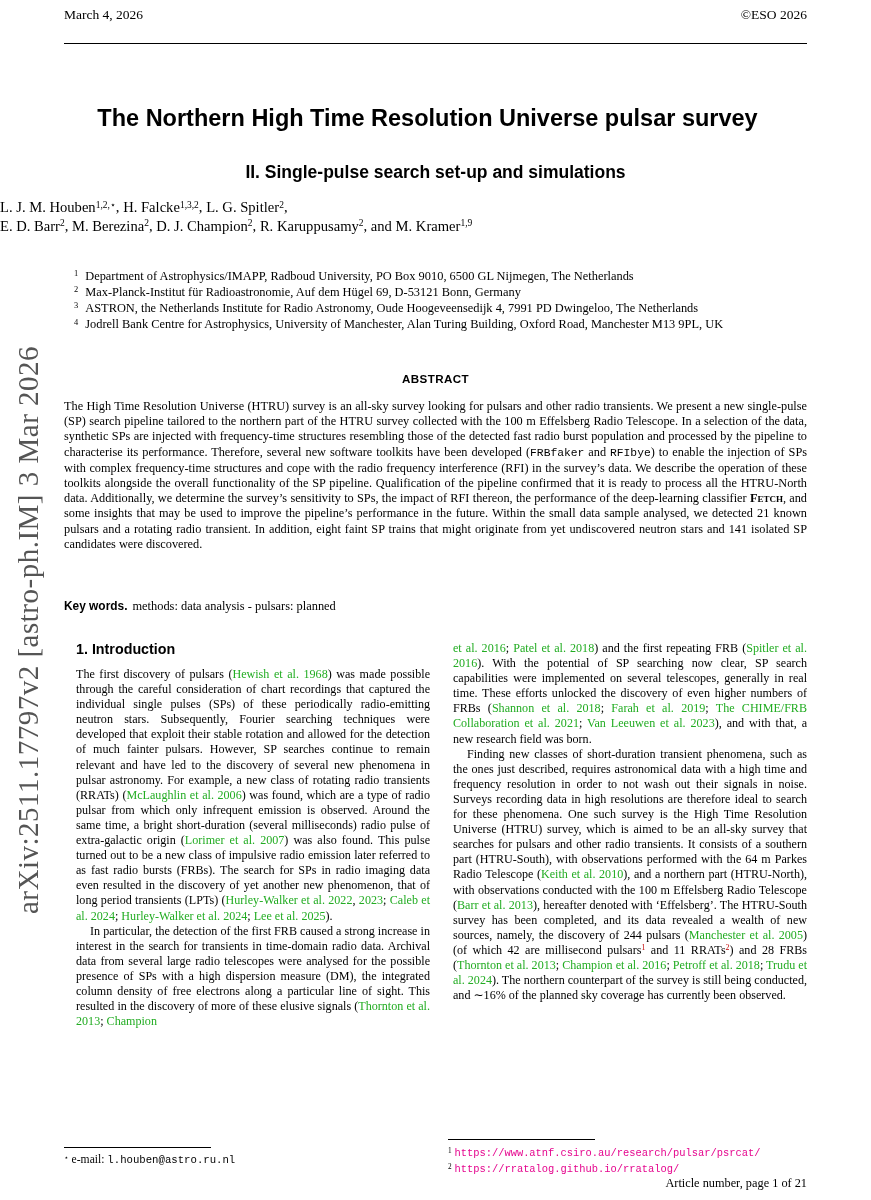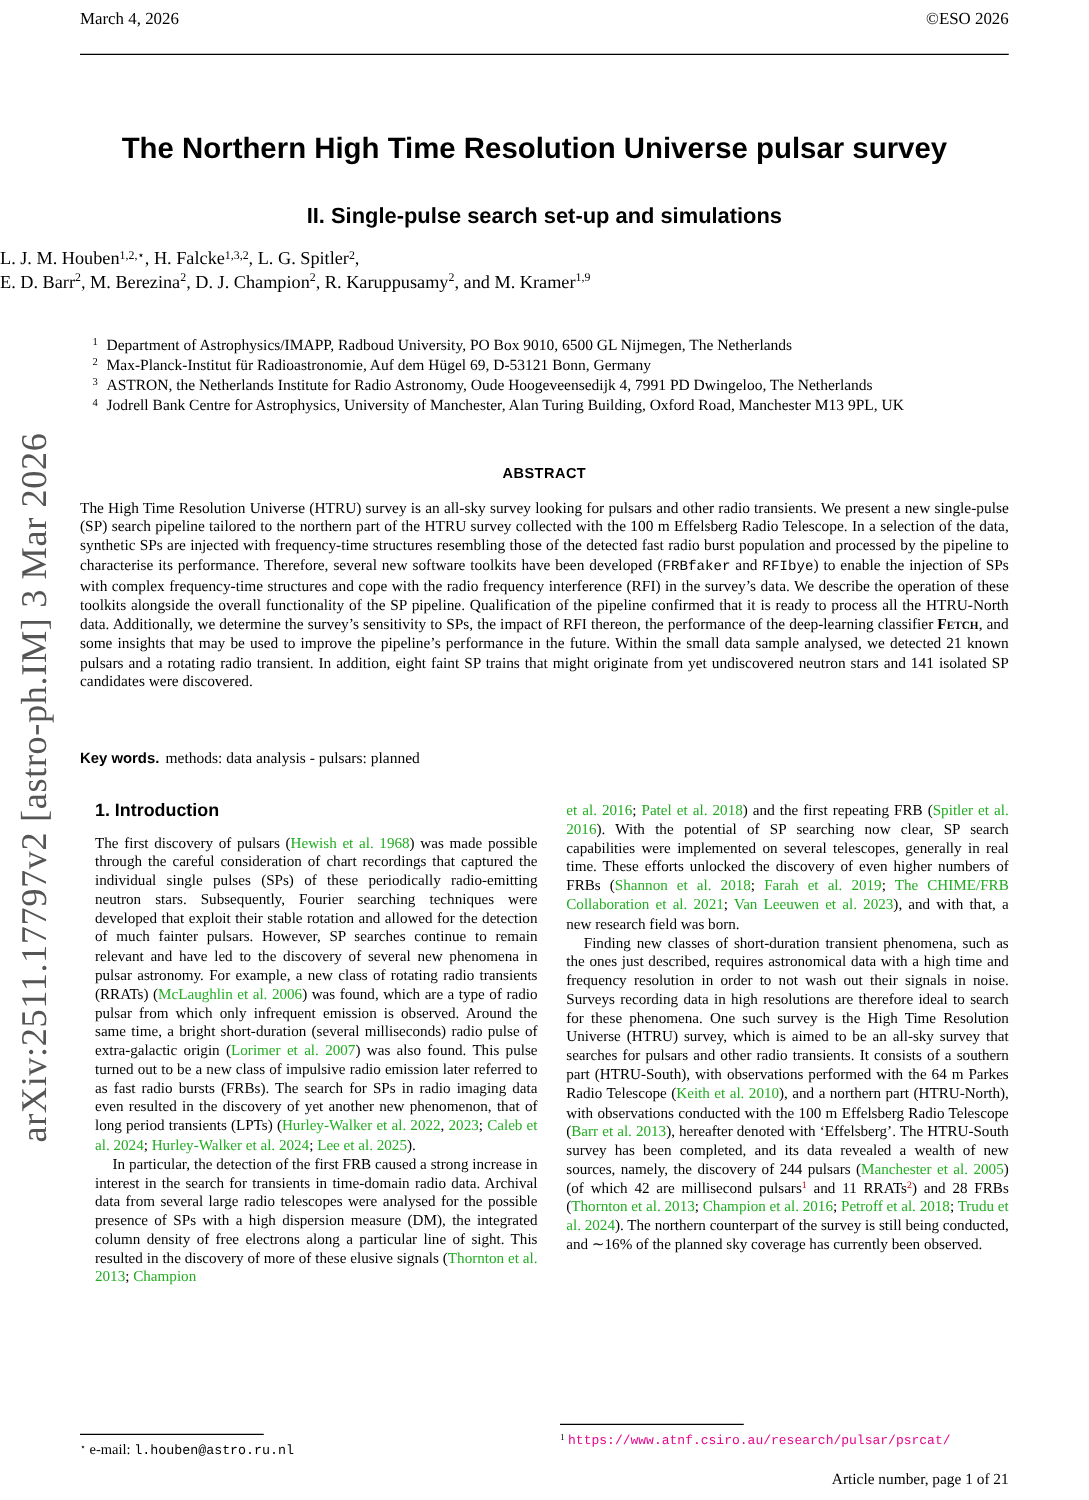--- a/index.html
+++ b/index.html
@@ -154,15 +154,16 @@
 </div>
 
 <div class="abs fn-left">
   <div class="fn-rule"></div>
   <div class="fn-line"><span class="seg-sup">⋆</span> e-mail: <span class="seg-mono">l.houben@astro.ru.nl</span></div>
 </div>
 
 <div class="abs fn-right">
   <div class="fn-rule"></div>
   <div class="fn-line"><span class="seg-sup">1</span> <span class="seg-link">https://www.atnf.csiro.au/research/pulsar/psrcat/</span></div>
+  <div class="fn-line"><span class="seg-sup">2</span> <span class="seg-link">https://rratalog.github.io/rratalog/</span></div>
 </div>
 
 <div class="abs page-footer">Article number, page 1 of 21</div>
 
 </body></html>

